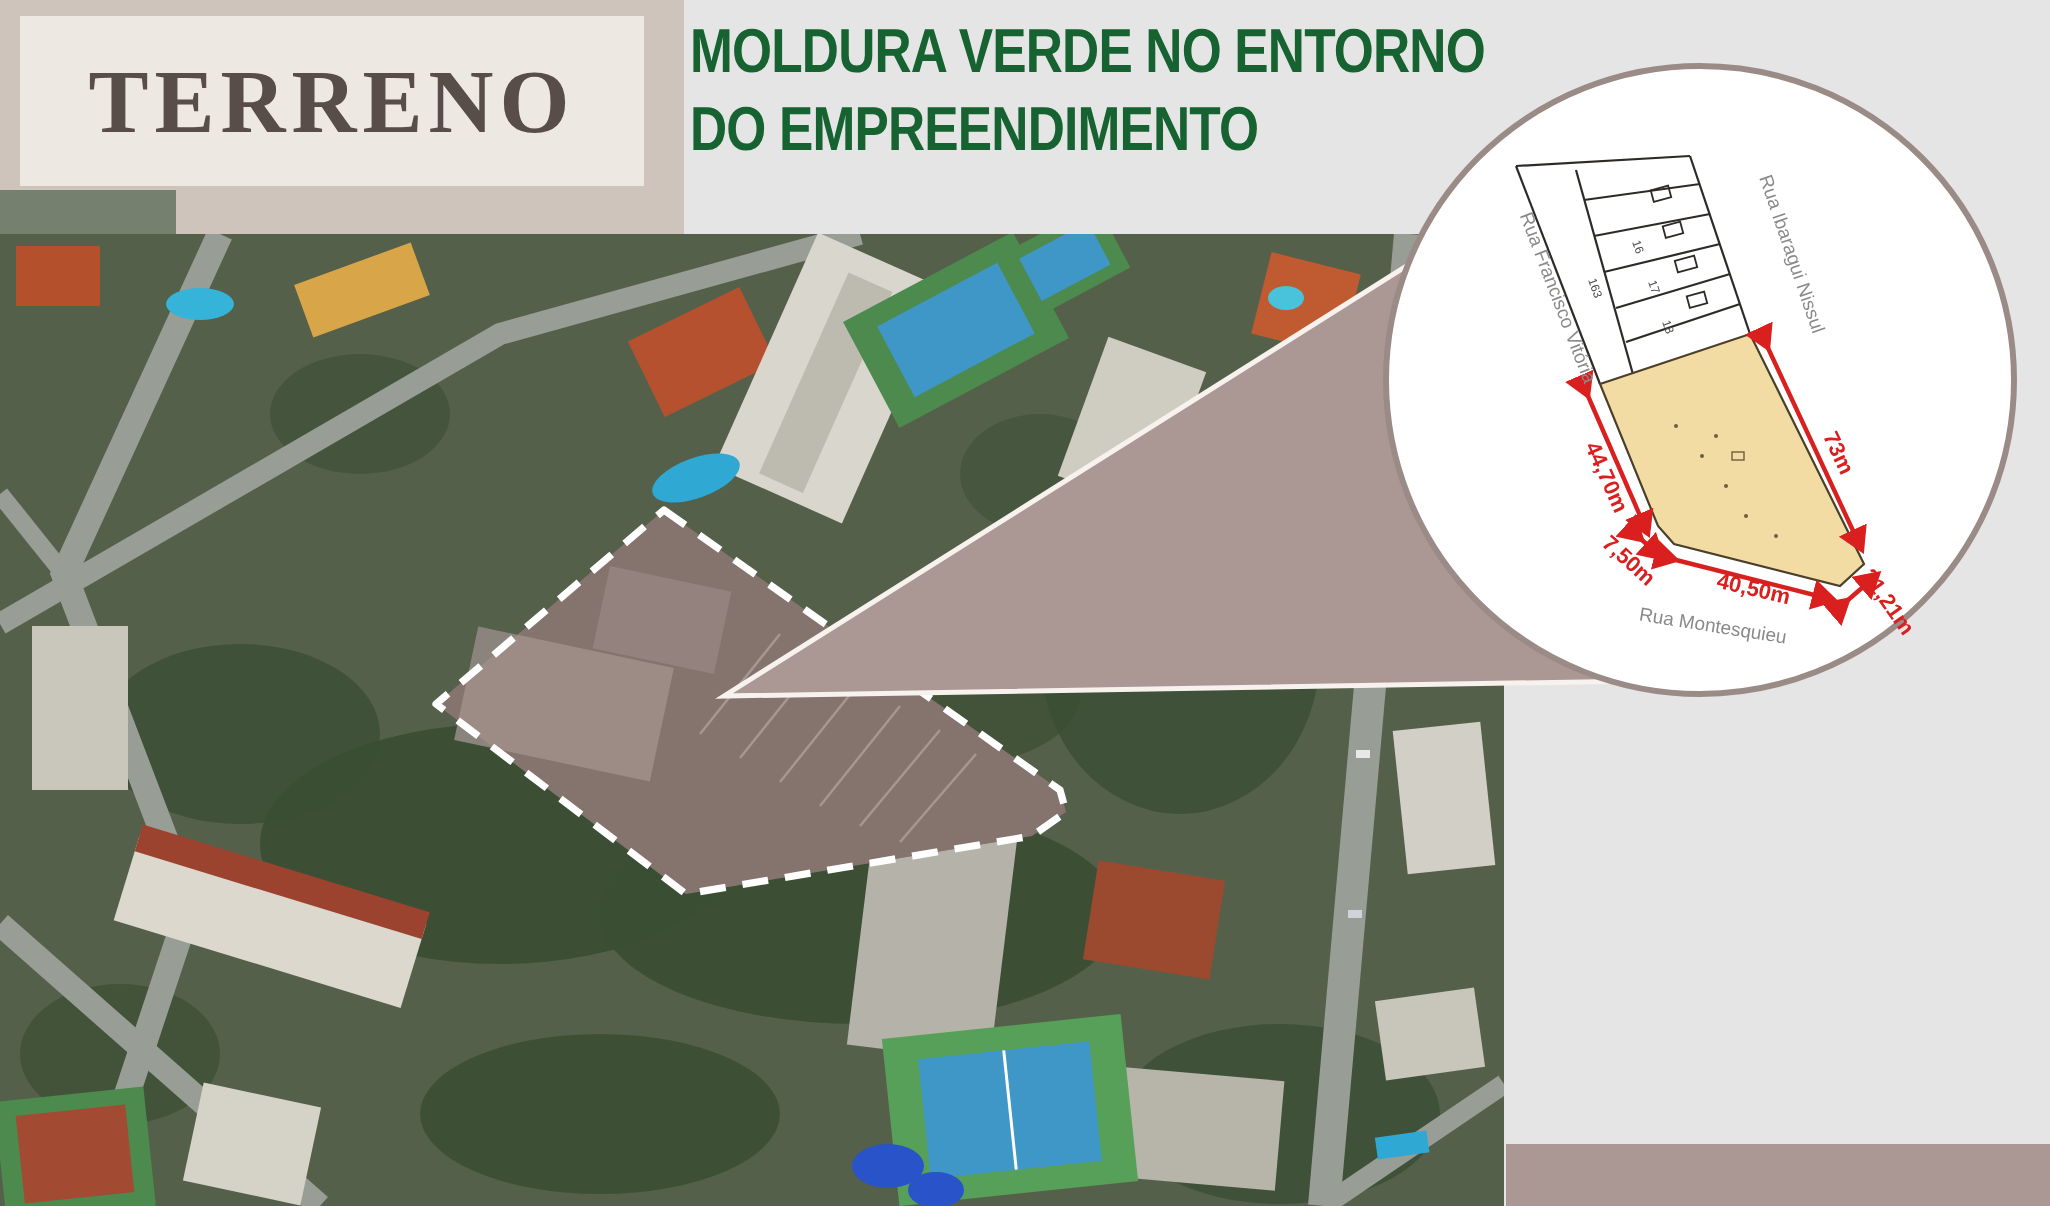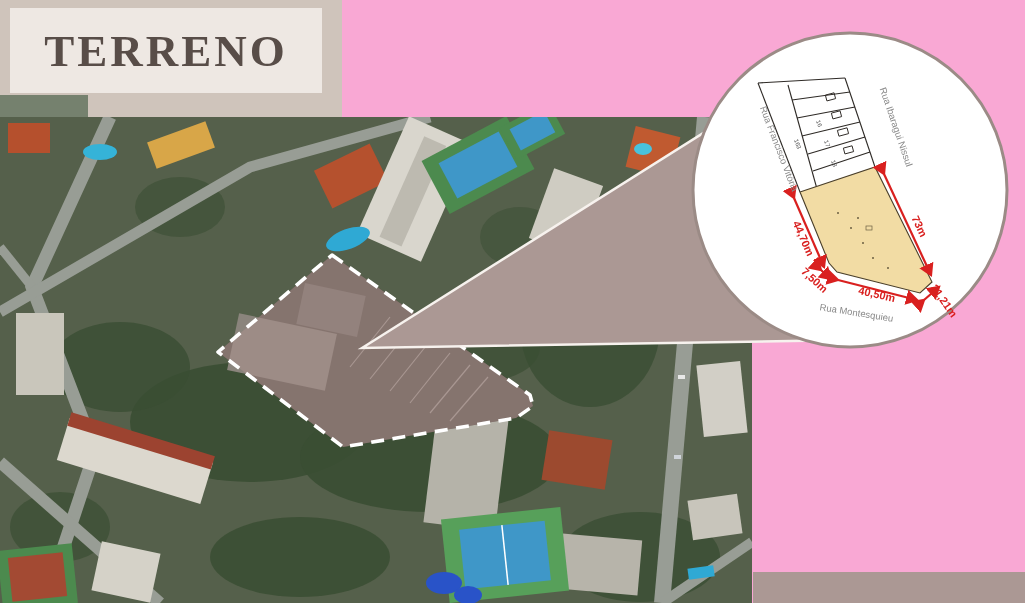--- a/index.html
+++ b/index.html
@@ -1,16 +1,16 @@
 <!DOCTYPE html>
 <html style="--green_heading: #166231; --title_text: #584d48; --title_bg: #eee8e3; --band: #cfc4bb; --accent_square: #75816e; --wedge: #ab9894; --circle_border: #9b8b86; --plot_fill: #f2dca4; --red: #d9201f; --street_label: #8a8a8a; --boundary_dash: #ffffff;"><head>
 <meta charset="utf-8">
 <style>
   html,body{margin:0;padding:0;background:#fff;}
-  .page{position:relative;width:1025px;height:603px;background:#f9a8d4;overflow:hidden;
+  .page{position:relative;width:1025px;height:603px;background:#e5e5e5;overflow:hidden;
         font-family:"Liberation Sans",sans-serif;}
   
   .band{position:absolute;left:0;top:0;width:342px;height:117px;background:var(--band);}
   .title-box{position:absolute;left:10px;top:8px;width:312px;height:85px;background:var(--title_bg);
              display:flex;align-items:center;justify-content:center;}
   .title-box h1{margin:0;font-family:"Liberation Serif","DejaVu Serif",serif;font-weight:700;
                 font-size:45px;letter-spacing:3px;color:var(--title_text);}
   .accent-square{position:absolute;left:0;top:95px;width:88px;height:22px;background:var(--accent_square);}
   .heading{position:absolute;left:345px;top:6px;color:var(--green_heading);font-weight:700;
            font-size:31px;line-height:39px;white-space:nowrap;}
@@ -133,20 +133,24 @@
 
   <svg class="wedge" width="1025" height="603" viewBox="0 0 1025 603">
     <polygon points="362,348 835,50 850,340" fill="var(--wedge)" stroke="#f7f2ee" stroke-width="2.5"></polygon>
   </svg>
 
   <div class="band"></div>
   <div class="title-box">
     <h1>TERRENO</h1>
   </div>
   <div class="accent-square"></div>
+  <div class="heading">
+    <span>MOLDURA VERDE NO ENTORNO</span><br>
+    <span>DO EMPREENDIMENTO</span>
+  </div>
 
   <svg class="inset" width="324" height="324" viewBox="0 0 324 324">
     <circle cx="162" cy="162" r="157" fill="#ffffff" stroke="var(--circle_border)" stroke-width="3"></circle>
     <defs>
       <marker id="arr" markerWidth="7" markerHeight="7" refX="5" refY="3.5" orient="auto">
         <path d="M0,0 L6,3.5 L0,7 Z" fill="#d9201f"></path>
       </marker>
     </defs>
 
     <g stroke="#2e2a26" stroke-width="1.1" fill="none">

